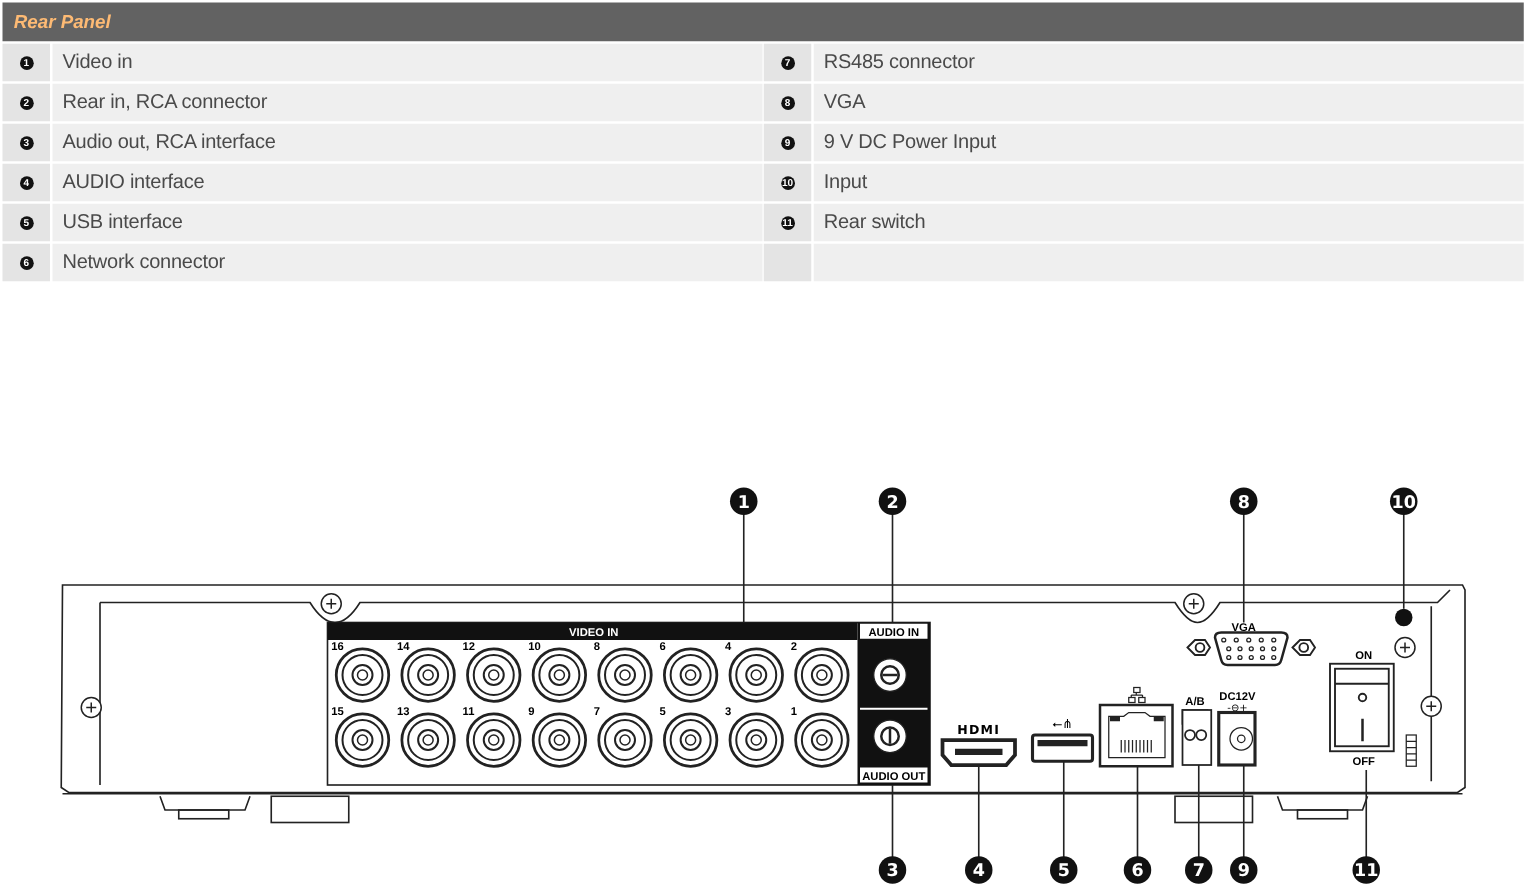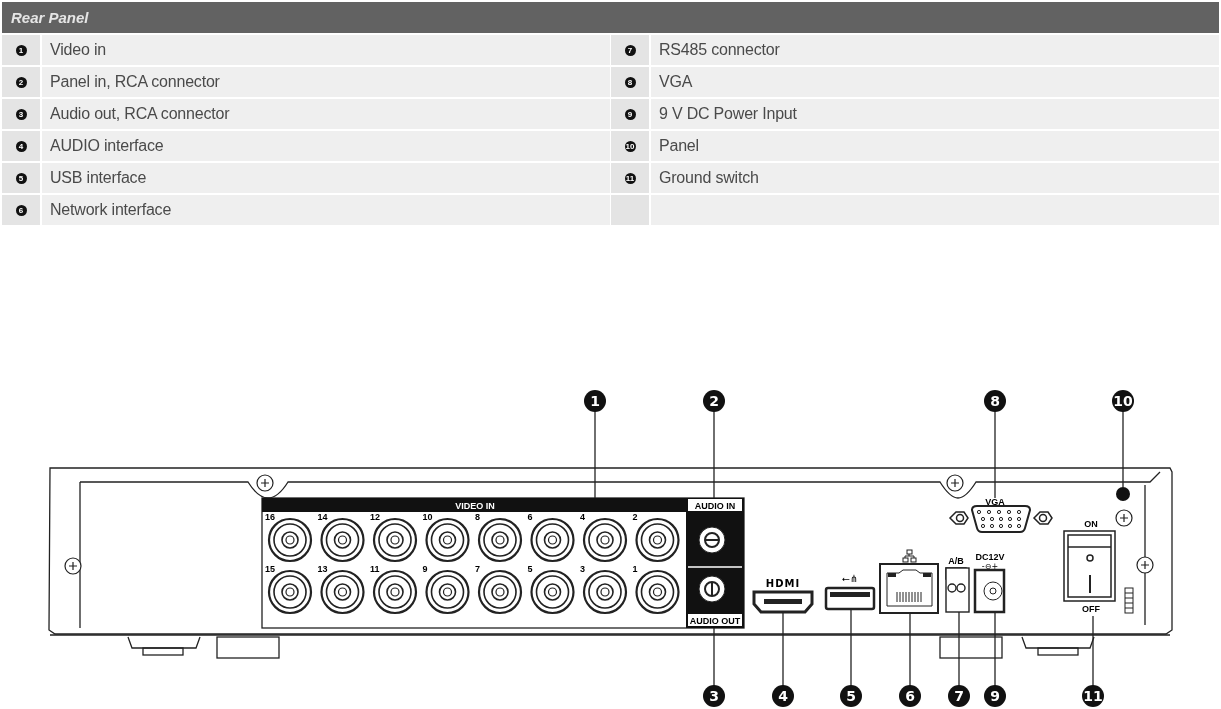--- a/index.html
+++ b/index.html
@@ -1,18 +1,18 @@
 <!DOCTYPE html>
 <html><head>
 <meta charset="utf-8">
 <style>
   html, body { margin:0; padding:0; background:#ffffff; }
   body { width:1221px; height:709px; position:relative; overflow:hidden; font-family:"Liberation Sans", sans-serif; }
   .table { position:absolute; left:2px; top:2px; width:1217px; }
-  .hdr { height:31px; background:#626262; color:#e5e5e5; font-style:italic; font-weight:bold; font-size:15px; line-height:31px; padding-left:9px; }
+  .hdr { height:31px; background:#626262; color:#fdba74; font-style:italic; font-weight:bold; font-size:15px; line-height:31px; padding-left:9px; }
   .rows { display:flex; }
   .col { width:608px; }
   .col + .col { margin-left:1px; }
   .row { display:flex; height:30px; margin-top:2px; }
   .num { width:38px; background:#e4e4e4; display:flex; align-items:center; justify-content:center; }
   .num span { width:11px; height:11px; border-radius:50%; background:#111; color:#fff; font-size:8px; font-weight:bold; line-height:11px; text-align:center; }
   .txt { flex:1; margin-left:2px; background:#efefef; color:#4a4a4a; font-size:16px; line-height:30px; padding-left:8px; transform-origin:left; letter-spacing:-0.2px; }
   .diagram { position:absolute; left:0; top:380px; }
   .callout { font-family:"DejaVu Sans", sans-serif; font-weight:bold; font-size:14px; fill:#fff; }
   .lbl { font-family:"Liberation Sans", sans-serif; font-weight:bold; font-size:9px; }
@@ -27,45 +27,45 @@
       <div class="row">
           <div class="num">
             <span>1</span>
           </div>
           <div class="txt">Video in</div>
         </div>
       <div class="row">
           <div class="num">
             <span>2</span>
           </div>
-          <div class="txt">Panel in, RCA connector</div>
+          <div class="txt">Rear in, RCA connector</div>
         </div>
       <div class="row">
           <div class="num">
             <span>3</span>
           </div>
-          <div class="txt">Audio out, RCA connector</div>
+          <div class="txt">Audio out, RCA interface</div>
         </div>
       <div class="row">
           <div class="num">
             <span>4</span>
           </div>
           <div class="txt">AUDIO interface</div>
         </div>
       <div class="row">
           <div class="num">
             <span>5</span>
           </div>
           <div class="txt">USB interface</div>
         </div>
       <div class="row">
           <div class="num">
             <span>6</span>
           </div>
-          <div class="txt">Network interface</div>
+          <div class="txt">Network connector</div>
         </div>
     </div>
     <div class="col">
       <div class="row">
           <div class="num">
             <span>7</span>
           </div>
           <div class="txt">RS485 connector</div>
         </div>
       <div class="row">
@@ -77,27 +77,27 @@
       <div class="row">
           <div class="num">
             <span>9</span>
           </div>
           <div class="txt">9 V DC Power Input</div>
         </div>
       <div class="row">
           <div class="num">
             <span>10</span>
           </div>
-          <div class="txt">Panel</div>
+          <div class="txt">Input</div>
         </div>
       <div class="row">
           <div class="num">
             <span>11</span>
           </div>
-          <div class="txt">Ground switch</div>
+          <div class="txt">Rear switch</div>
         </div>
       <div class="row">
           <div class="num" style="background:#e4e4e4"></div>
           <div class="txt" style="background:#efefef"></div>
         </div>
     </div>
   </div>
 </div>
 
 <svg class="diagram" width="1221" height="329" viewBox="0 0 1221 329" xmlns="http://www.w3.org/2000/svg">

